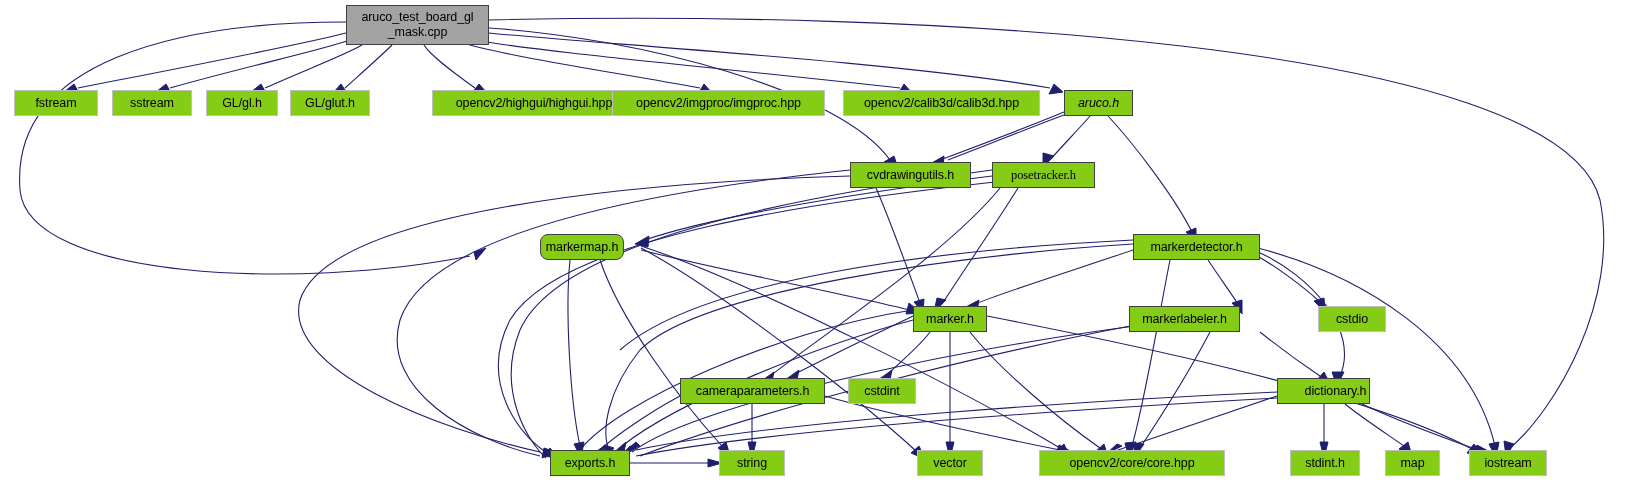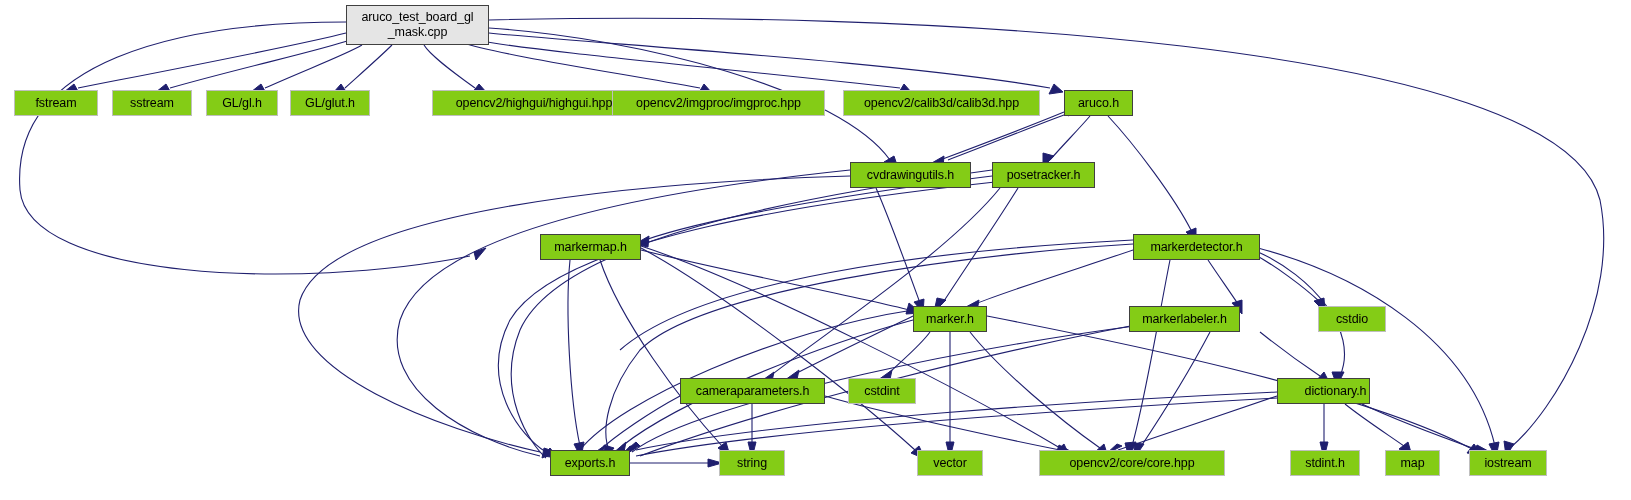--- a/index.html
+++ b/index.html
@@ -45,21 +45,21 @@
     color: #000000;
     font-size: 12.5px;
     line-height: 14px;
     white-space: pre-line;
     letter-spacing: -0.1px;
   }
   .node.strong {
     border: 1px solid #404040;
   }
   .node.root {
-    background: #e5e5e5;
+    background: #a3a3a3;
     border: 1px solid #404040;
     font-size: 12.5px;
     line-height: 15px;
   }
 </style>
 </head>
 <body>
 
 <div id="graph-root">
 
@@ -231,24 +231,24 @@
 
   <div class="node root" style="left:346px; top:5px; width:143px; height:40px;">aruco_test_board_gl
 _mask.cpp</div>
   <div class="node" style="left:14px; top:90px; width:84px; height:26px;">fstream</div>
   <div class="node" style="left:112px; top:90px; width:80px; height:26px;">sstream</div>
   <div class="node" style="left:206px; top:90px; width:72px; height:26px;">GL/gl.h</div>
   <div class="node" style="left:290px; top:90px; width:80px; height:26px;">GL/glut.h</div>
   <div class="node" style="left:392px; top:90px; width:204px; height:26px;margin-left:40px;">opencv2/highgui/highgui.hpp</div>
   <div class="node" style="left:612px; top:90px; width:213px; height:26px;">opencv2/imgproc/imgproc.hpp</div>
   <div class="node" style="left:843px; top:90px; width:197px; height:26px;">opencv2/calib3d/calib3d.hpp</div>
-  <div class="node strong" style="left:1064px; top:90px; width:69px; height:26px;">aruco.h</div>
+  <div class="node strong" style="left:1064px; top:90px; width:69px; height:26px;font-style:italic;">aruco.h</div>
   <div class="node strong" style="left:850px; top:162px; width:121px; height:26px;">cvdrawingutils.h</div>
-  <div class="node strong" style="left:992px; top:162px; width:103px; height:26px;">posetracker.h</div>
-  <div class="node strong" style="left:540px; top:234px; width:101px; height:26px;">markermap.h</div>
+  <div class="node strong" style="left:992px; top:162px; width:103px; height:26px;font-family:Liberation Serif, serif;">posetracker.h</div>
+  <div class="node strong" style="left:540px; top:234px; width:84px; height:26px;border-radius:8px;">markermap.h</div>
   <div class="node strong" style="left:1133px; top:234px; width:127px; height:26px;">markerdetector.h</div>
   <div class="node strong" style="left:913px; top:306px; width:74px; height:26px;">marker.h</div>
   <div class="node strong" style="left:1129px; top:306px; width:111px; height:26px;">markerlabeler.h</div>
   <div class="node" style="left:1318px; top:306px; width:68px; height:26px;">cstdio</div>
   <div class="node strong" style="left:680px; top:378px; width:145px; height:26px;">cameraparameters.h</div>
   <div class="node" style="left:848px; top:378px; width:68px; height:26px;">cstdint</div>
   <div class="node strong" style="left:1277px; top:378px; width:93px; height:26px;padding-left:24px;">dictionary.h</div>
   <div class="node strong" style="left:550px; top:450px; width:80px; height:26px;">exports.h</div>
   <div class="node" style="left:719px; top:450px; width:66px; height:26px;">string</div>
   <div class="node" style="left:917px; top:450px; width:66px; height:26px;">vector</div>

